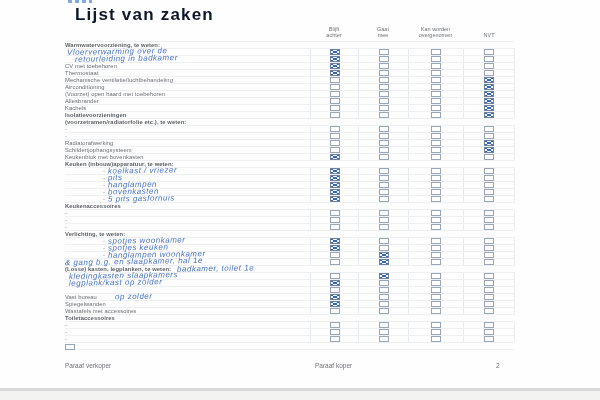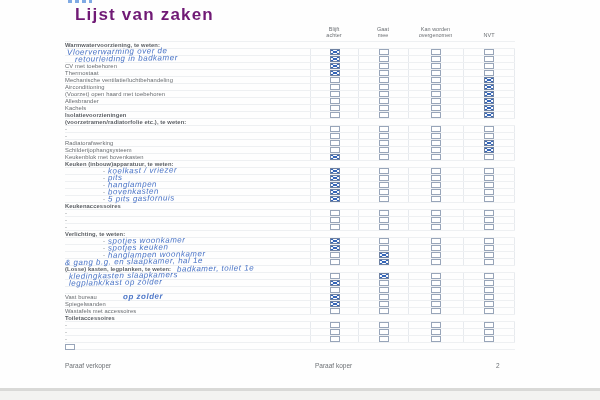--- a/index.html
+++ b/index.html
@@ -4,21 +4,21 @@
 <style>
   html,body{margin:0;padding:0;}
   body{
     width:600px;height:400px;position:relative;overflow:hidden;
     background:#ffffff;font-family:"Liberation Sans",sans-serif;
   }
   .page{position:absolute;inset:0;background:#fefefe;}
   .scan-mark{position:absolute;left:68px;top:0;width:24px;height:3px;
     background:repeating-linear-gradient(90deg,#4a86d8 0 4px,transparent 4px 7px);opacity:.7;}
   .title{position:absolute;left:75px;top:5px;font-size:17px;font-weight:bold;
-    color:#701a75;letter-spacing:1.2px;}
+    color:#0f172a;letter-spacing:1.2px;}
   .table{position:absolute;left:65px;top:20px;width:450px;}
   .thead{display:flex;align-items:flex-end;height:19px;padding-bottom:2px;}
   .thead .lab{width:245px;}
   .th{font-size:5.5px;color:#6d7175;text-align:center;line-height:1.2;white-space:pre-line;}
   .c1{width:48px;}.c2{width:50px;}.c3{width:55px;}.c4{width:52px;}
   #rows{border-top:1px solid #eef0f2;}
   .row{display:flex;height:7px;box-sizing:border-box;border-bottom:1px solid #eef0f2;position:relative;}
   .label-cell{width:245px;box-sizing:border-box;position:relative;font-size:5.8px;
     color:#686c70;line-height:7px;white-space:nowrap;overflow:visible;}
   .printed{letter-spacing:.1px;}
@@ -525,21 +525,21 @@
             <span class="checkbox"></span>
           </div>
           <div class="box-cell c-kw">
             <span class="checkbox"></span>
           </div>
           <div class="box-cell c-nvt">
             <span class="checkbox"></span>
           </div>
         </div>
         <div class="row t-item">
-          <div class="label-cell"><span class="printed">Vast bureau</span><span class="hand" style="margin-left: 26px; font-weight: bold;">op zolder</span></div>
+          <div class="label-cell"><span class="printed">Vast bureau</span><span class="hand" style="margin-left: 18px;">op zolder</span></div>
           <div class="box-cell c-ba">
             <span class="checkbox checked"></span>
           </div>
           <div class="box-cell c-gm">
             <span class="checkbox"></span>
           </div>
           <div class="box-cell c-kw">
             <span class="checkbox"></span>
           </div>
           <div class="box-cell c-nvt">

